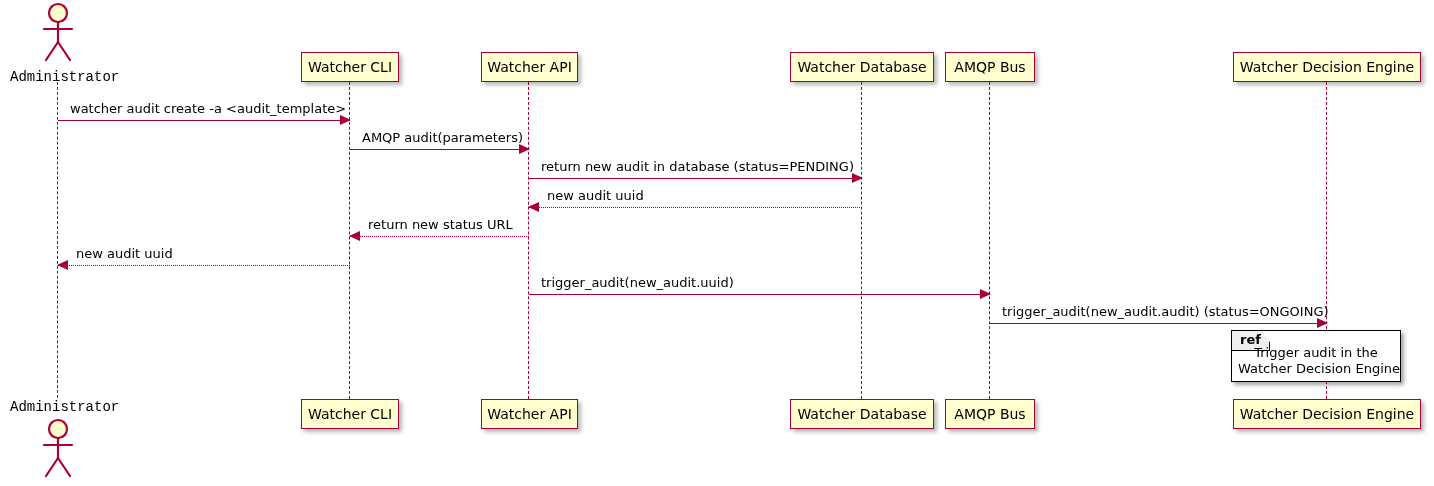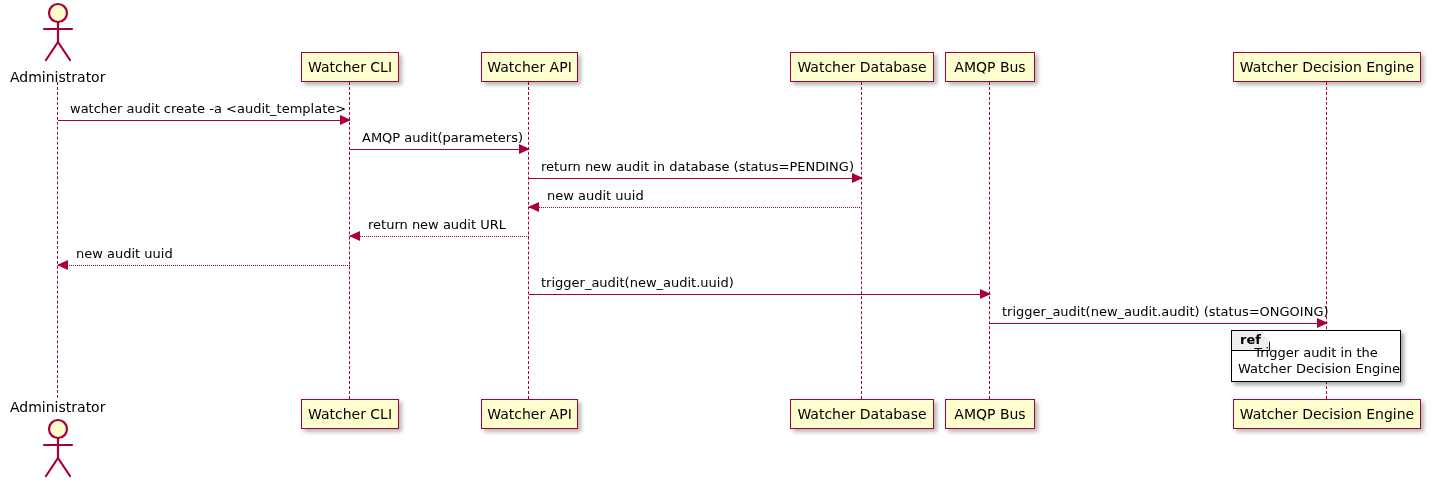--- a/index.html
+++ b/index.html
@@ -39,20 +39,21 @@
   .actor-shape {
     position: absolute;
     z-index: 4;
   }
   .actor-label {
     position: absolute;
     font-size: 14px;
     color: #000;
     white-space: nowrap;
     z-index: 4;
+    font-family: Liberation Mono, monospace;
   }
 
   
   .lifeline {
     position: absolute;
     width: 0;
     border-left: 1.5px dashed #A80036;
     z-index: 1;
   }
 
@@ -214,21 +215,21 @@
       <div class="label">return new audit in database (status=PENDING)</div>
     </div>
     <div class="msg dotted to-left" style="left: 529px; width: 333px; top: 207px;">
       <div class="line"></div>
       <div class="head"></div>
       <div class="label">new audit uuid</div>
     </div>
     <div class="msg dotted to-left" style="left: 350px; width: 179px; top: 236px;">
       <div class="line"></div>
       <div class="head"></div>
-      <div class="label">return new audit URL</div>
+      <div class="label">return new status URL</div>
     </div>
     <div class="msg dotted to-left" style="left: 58px; width: 292px; top: 265px;">
       <div class="line"></div>
       <div class="head"></div>
       <div class="label">new audit uuid</div>
     </div>
     <div class="msg solid to-right" style="left: 529px; width: 461px; top: 294px;">
       <div class="line"></div>
       <div class="head"></div>
       <div class="label">trigger_audit(new_audit.uuid)</div>

